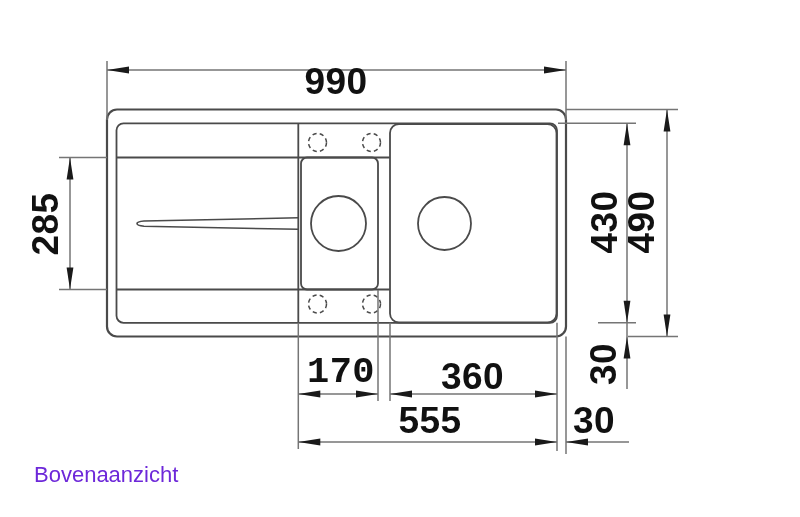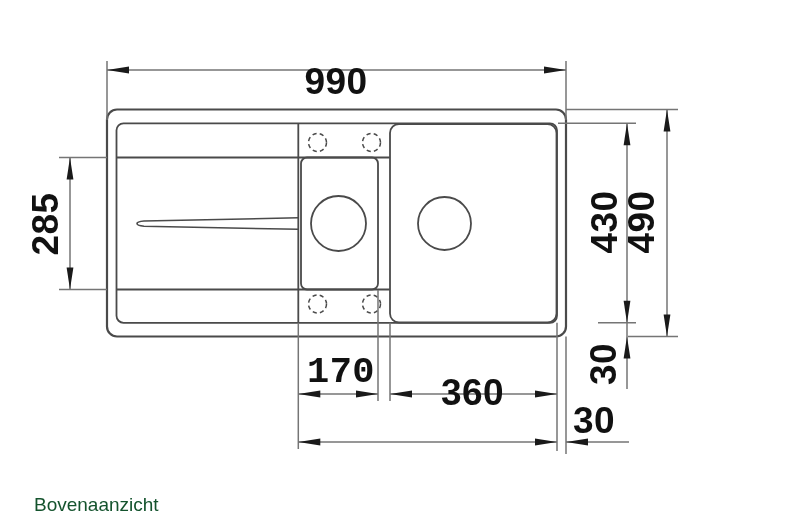--- a/index.html
+++ b/index.html
@@ -22,25 +22,24 @@
     line-height: 1;
     letter-spacing: 0.5px;
     color: #111111;
     white-space: nowrap;
     user-select: none;
   }
   .dim.v { transform: translate(-50%, -50%) rotate(-90deg); }
   .caption {
     position: absolute;
     left: 34px; top: 462px;
-    font-size: 19px;
+    font-size: 22px;
     font-weight: 400;
-    color: #14532d;
+    color: #6d28d9;
     white-space: nowrap;
-    margin-top: 32px;
   }
 </style>
 </head>
 <body>
 
 <div class="stage">
 
   <svg width="800" height="517" viewBox="0 0 800 517">
 
     <g stroke="#4a4a4a" fill="none">
@@ -111,17 +110,18 @@
       <polygon points="566,442 588,438.6 588,445.4"></polygon>
     </g>
   </svg>
 
   <span class="dim" style="left:336px;   top:47px;margin-top:34px;">990</span>
   <span class="dim v" style="left:45px;    top:223.5px;">285</span>
   <span class="dim v" style="left:604px;   top:221.5px;">430</span>
   <span class="dim v" style="left:641px;   top:221.5px;">490</span>
   <span class="dim v" style="left:603px;   top:364px;">30</span>
   <span class="dim" style="left:341px;   top:372px;font-family:Liberation Mono, monospace;">170</span>
-  <span class="dim" style="left:472.5px; top:392px;">360</span>
+  <span class="dim" style="left:472.5px; top:376px;">360</span>
+  <span class="dim" style="left:430px;   top:420px;">555</span>
   <span class="dim" style="left:594px;   top:420px;">30</span>
 
   <span class="caption">Bovenaanzicht</span>
 </div>
 
 </body></html>

